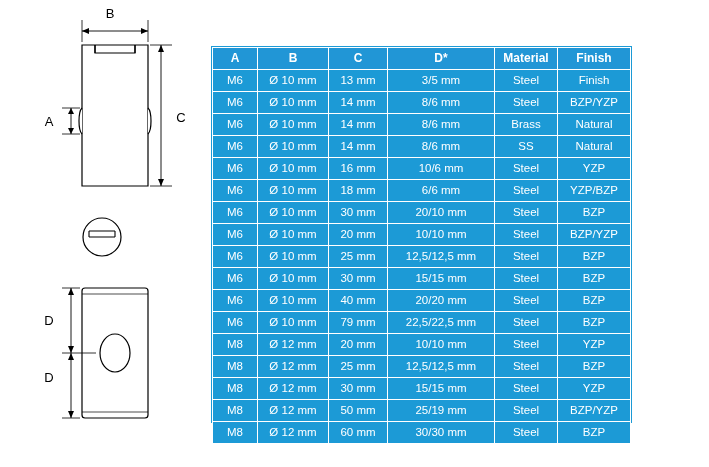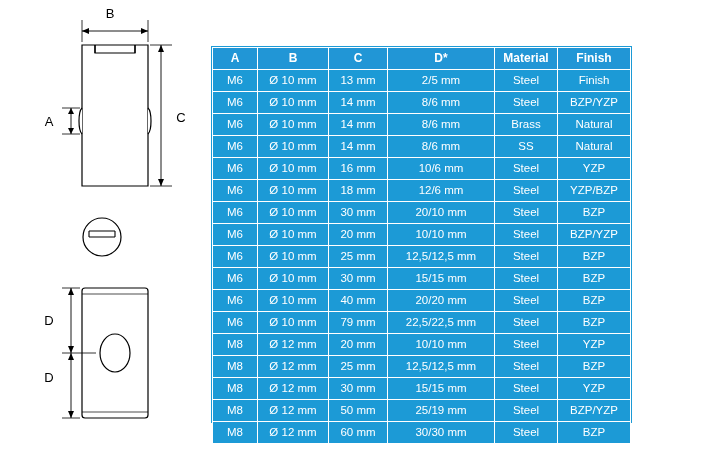--- a/index.html
+++ b/index.html
@@ -156,21 +156,21 @@
       <th class="col-d">D*</th>
       <th class="col-m">Material</th>
       <th class="col-f">Finish</th>
     </tr>
   </thead>
   <tbody id="table-body">
       <tr>
         <td class="col-a">M6</td>
         <td class="col-b">Ø 10 mm</td>
         <td class="col-c">13 mm</td>
-        <td class="col-d">2/5 mm</td>
+        <td class="col-d">3/5 mm</td>
         <td class="col-m">Steel</td>
         <td class="col-f">Finish</td>
       </tr>
       <tr>
         <td class="col-a">M6</td>
         <td class="col-b">Ø 10 mm</td>
         <td class="col-c">14 mm</td>
         <td class="col-d">8/6 mm</td>
         <td class="col-m">Steel</td>
         <td class="col-f">BZP/YZP</td>
@@ -196,21 +196,21 @@
         <td class="col-b">Ø 10 mm</td>
         <td class="col-c">16 mm</td>
         <td class="col-d">10/6 mm</td>
         <td class="col-m">Steel</td>
         <td class="col-f">YZP</td>
       </tr>
       <tr>
         <td class="col-a">M6</td>
         <td class="col-b">Ø 10 mm</td>
         <td class="col-c">18 mm</td>
-        <td class="col-d">12/6 mm</td>
+        <td class="col-d">6/6 mm</td>
         <td class="col-m">Steel</td>
         <td class="col-f">YZP/BZP</td>
       </tr>
       <tr>
         <td class="col-a">M6</td>
         <td class="col-b">Ø 10 mm</td>
         <td class="col-c">30 mm</td>
         <td class="col-d">20/10 mm</td>
         <td class="col-m">Steel</td>
         <td class="col-f">BZP</td>

